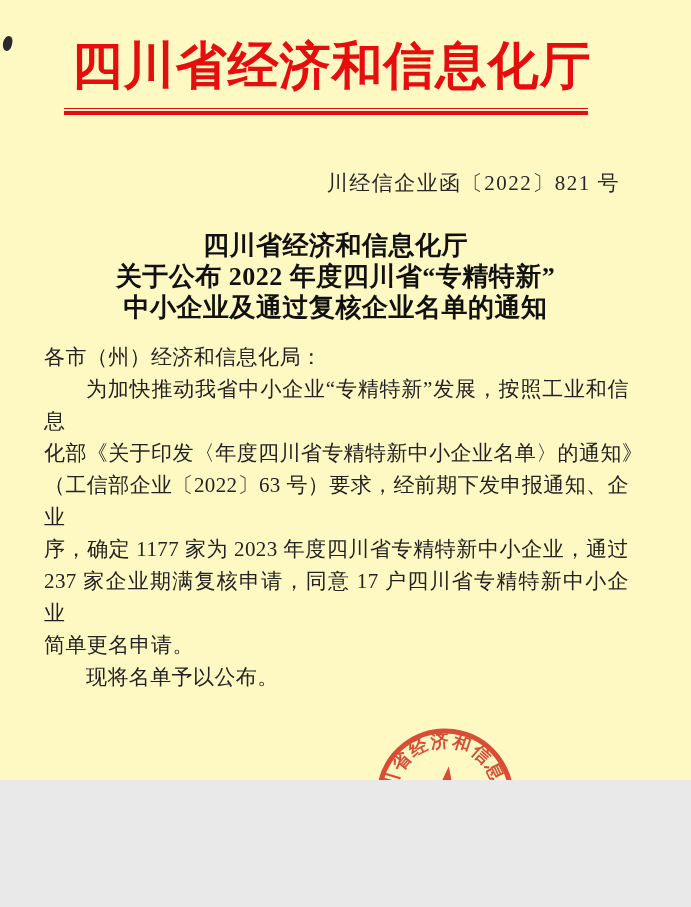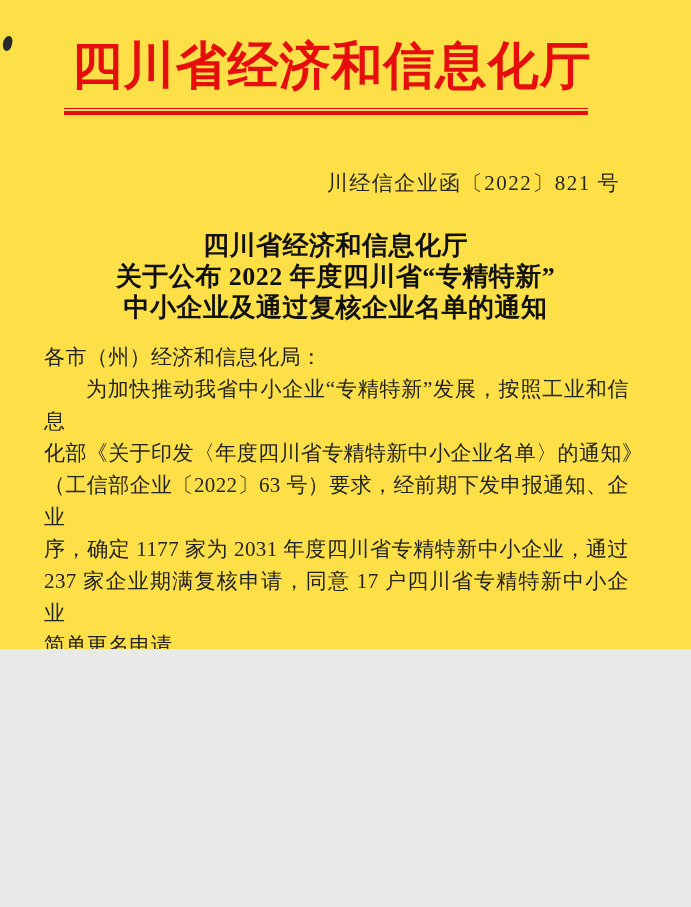--- a/index.html
+++ b/index.html
@@ -1,20 +1,20 @@
 <!DOCTYPE html>
 <html><head>
 <meta charset="utf-8">
 <style>
   html,body{margin:0;padding:0;background:#e9e9e9;}
   .page{
     position:relative;
-    width:691px;height:649px;
+    width:691px;height:780px;
     margin:0 auto;
-    background:#fde047;
+    background:#fef9c3;
     overflow:hidden;
     font-family:"Liberation Serif","DejaVu Serif",serif;
     color:#1f1f1f;
   }
   
   .letterhead-title{
     position:absolute;top:32px;left:0;right:0;
     transform:translateX(-14px);
     text-align:center;
     font-size:51px;font-weight:bold;
@@ -114,21 +114,21 @@
     <div class="title-line">四川省经济和信息化厅</div>
     <div class="title-line">关于公布 2022 年度四川省“专精特新”</div>
     <div class="title-line">中小企业及通过复核企业名单的通知</div>
   </div>
 
   <div class="body-text">
     <div class="line">各市（州）经济和信息化局：</div>
     <div class="just indent">为加快推动我省中小企业“专精特新”发展，按照工业和信息</div>
     <div class="line">化部《关于印发〈年度四川省专精特新中小企业名单〉的通知》</div>
     <div class="just">（工信部企业〔2022〕63 号）要求，经前期下发申报通知、企业</div>
-    <div class="just">序，确定 1177 家为 2031 年度四川省专精特新中小企业，通过</div>
+    <div class="just">序，确定 1177 家为 2023 年度四川省专精特新中小企业，通过</div>
     <div class="just">237 家企业期满复核申请，同意 17 户四川省专精特新中小企业</div>
     <div class="line">简单更名申请。</div>
     <div class="line indent">现将名单予以公布。</div>
 
   </div>
 
   <div class="signature">
     <div>四川省经济和信息化厅</div>
     <div>2022 年 11 月 8 日</div>
   </div>

